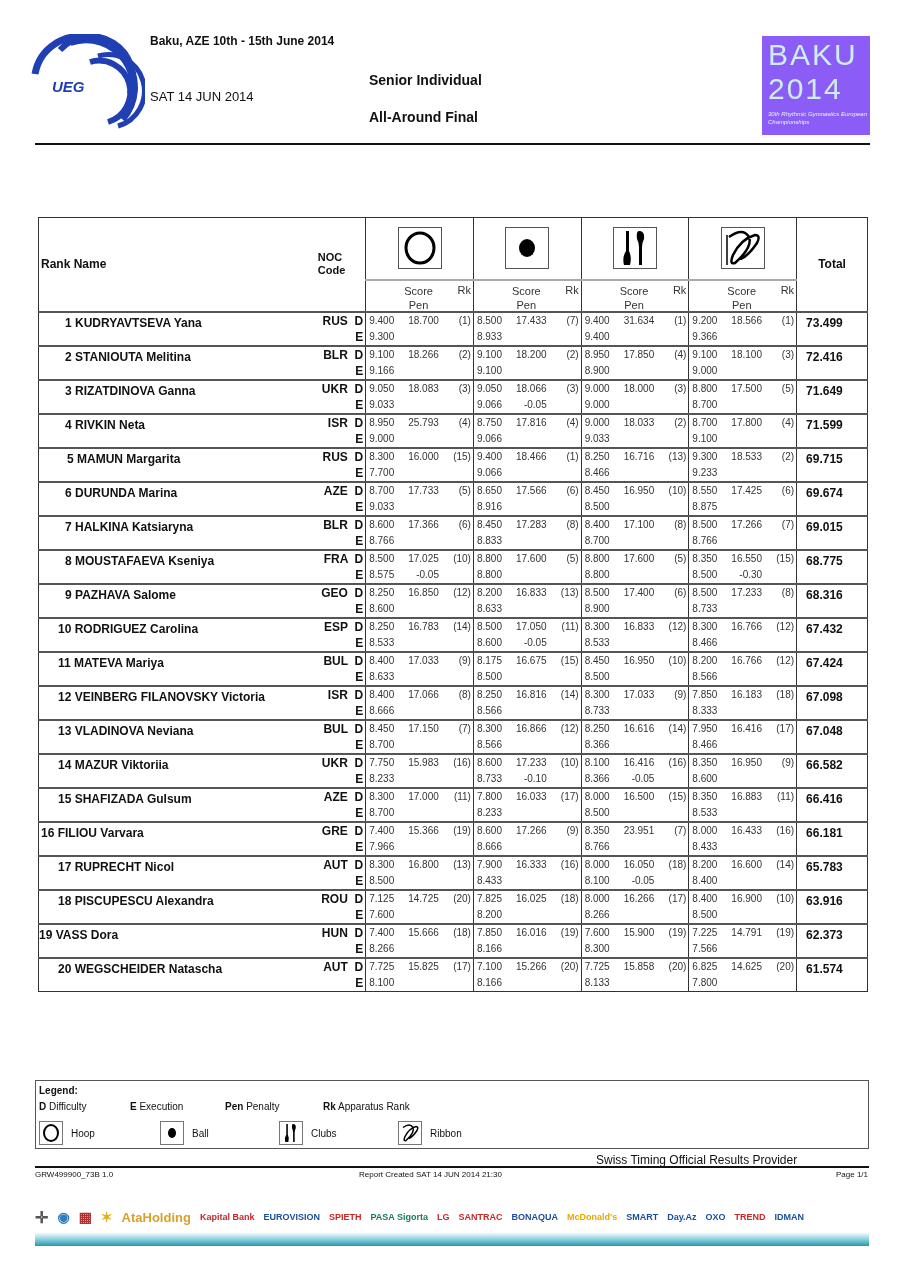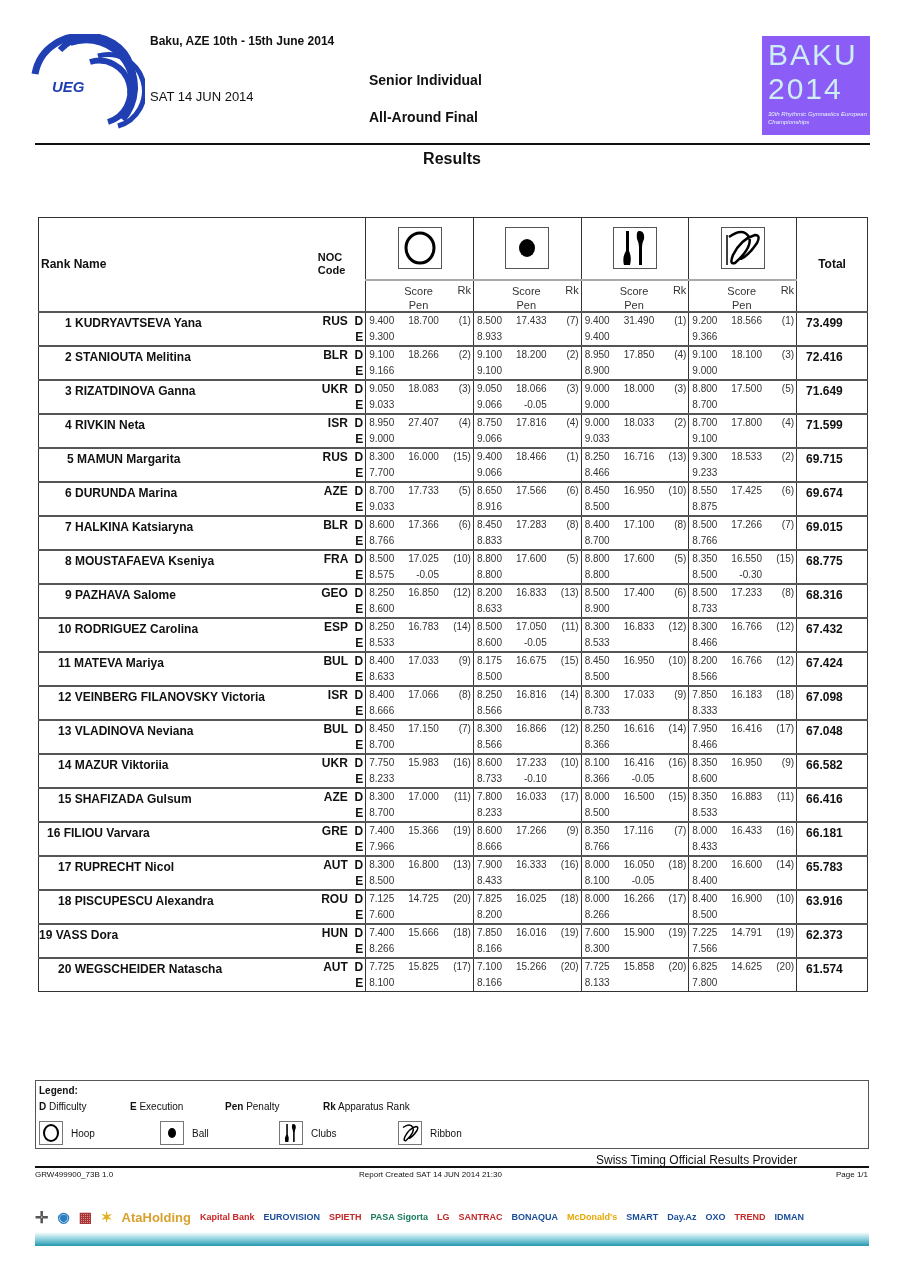--- a/index.html
+++ b/index.html
@@ -77,21 +77,20 @@
   <div class="loc">Baku, AZE 10th - 15th June 2014</div>
   <div class="date">SAT 14 JUN 2014</div>
   <div class="event">Senior Individual</div>
   <div class="phase">All-Around Final</div>
   <div class="baku-logo">
     <div class="b1">BAKU</div>
     <div class="b2">2014</div>
     <div class="b3">30th Rhythmic Gymnastics European Championships</div>
   </div>
   <div class="rule"></div>
-  <div class="results-title">Results</div>
 </div>
 
 <table class="res">
   <thead>
     <tr class="hdr-row">
       <th class="rankname-hdr" rowspan="2">Rank Name</th>
       <th class="noc-hdr" rowspan="2">NOC Code</th>
       <th class="app-hdr">
         <div class="icon-box">
             <svg width="34" height="36" viewBox="0 0 34 36">
@@ -157,21 +156,21 @@
         <td class="app">
           <span class="d">8.500</span>
           <span class="e">8.933</span>
           <span class="s">17.433</span>
           <span class="p"></span>
           <span class="r">(7)</span>
         </td>
         <td class="app">
           <span class="d">9.400</span>
           <span class="e">9.400</span>
-          <span class="s">31.490</span>
+          <span class="s">31.634</span>
           <span class="p"></span>
           <span class="r">(1)</span>
         </td>
         <td class="app">
           <span class="d">9.200</span>
           <span class="e">9.366</span>
           <span class="s">18.566</span>
           <span class="p"></span>
           <span class="r">(1)</span>
         </td>
@@ -242,21 +241,21 @@
           <span class="r">(5)</span>
         </td>
         <td class="tot">71.649</td>
       </tr>
       <tr class="ath">
         <td class="nm" style="padding-left:26px"><span>4</span> <span>RIVKIN Neta</span></td>
         <td class="noc"><span>ISR</span> <span class="de">D</span><br><span class="de">E</span></td>
         <td class="app">
           <span class="d">8.950</span>
           <span class="e">9.000</span>
-          <span class="s">27.407</span>
+          <span class="s">25.793</span>
           <span class="p"></span>
           <span class="r">(4)</span>
         </td>
         <td class="app">
           <span class="d">8.750</span>
           <span class="e">9.066</span>
           <span class="s">17.816</span>
           <span class="p"></span>
           <span class="r">(4)</span>
         </td>
@@ -633,40 +632,40 @@
         <td class="app">
           <span class="d">8.350</span>
           <span class="e">8.533</span>
           <span class="s">16.883</span>
           <span class="p"></span>
           <span class="r">(11)</span>
         </td>
         <td class="tot">66.416</td>
       </tr>
       <tr class="ath">
-        <td class="nm" style="padding-left:8px"><span>16</span> <span>FILIOU Varvara</span></td>
+        <td class="nm" style="padding-left:2px"><span>16</span> <span>FILIOU Varvara</span></td>
         <td class="noc"><span>GRE</span> <span class="de">D</span><br><span class="de">E</span></td>
         <td class="app">
           <span class="d">7.400</span>
           <span class="e">7.966</span>
           <span class="s">15.366</span>
           <span class="p"></span>
           <span class="r">(19)</span>
         </td>
         <td class="app">
           <span class="d">8.600</span>
           <span class="e">8.666</span>
           <span class="s">17.266</span>
           <span class="p"></span>
           <span class="r">(9)</span>
         </td>
         <td class="app">
           <span class="d">8.350</span>
           <span class="e">8.766</span>
-          <span class="s">17.116</span>
+          <span class="s">23.951</span>
           <span class="p"></span>
           <span class="r">(7)</span>
         </td>
         <td class="app">
           <span class="d">8.000</span>
           <span class="e">8.433</span>
           <span class="s">16.433</span>
           <span class="p"></span>
           <span class="r">(16)</span>
         </td>

